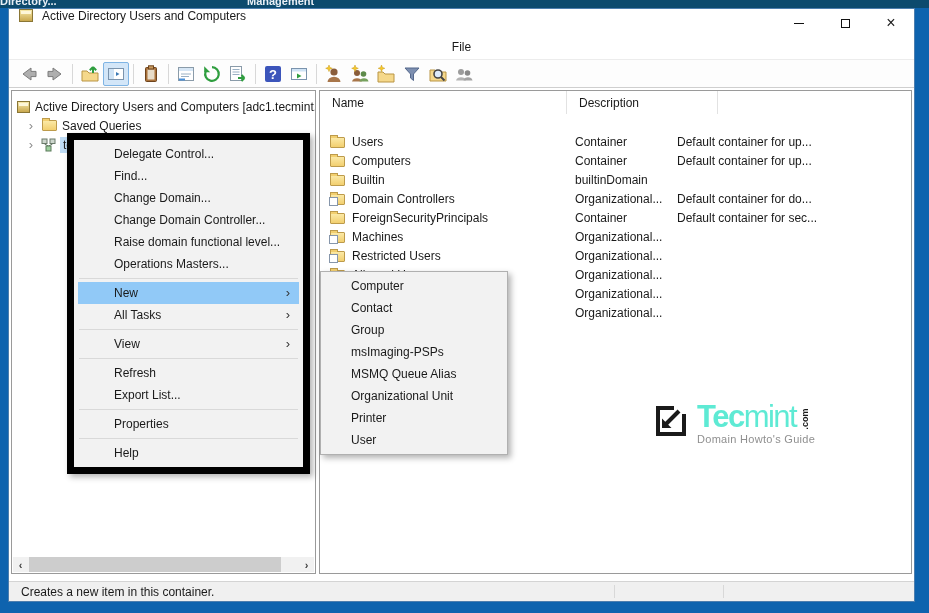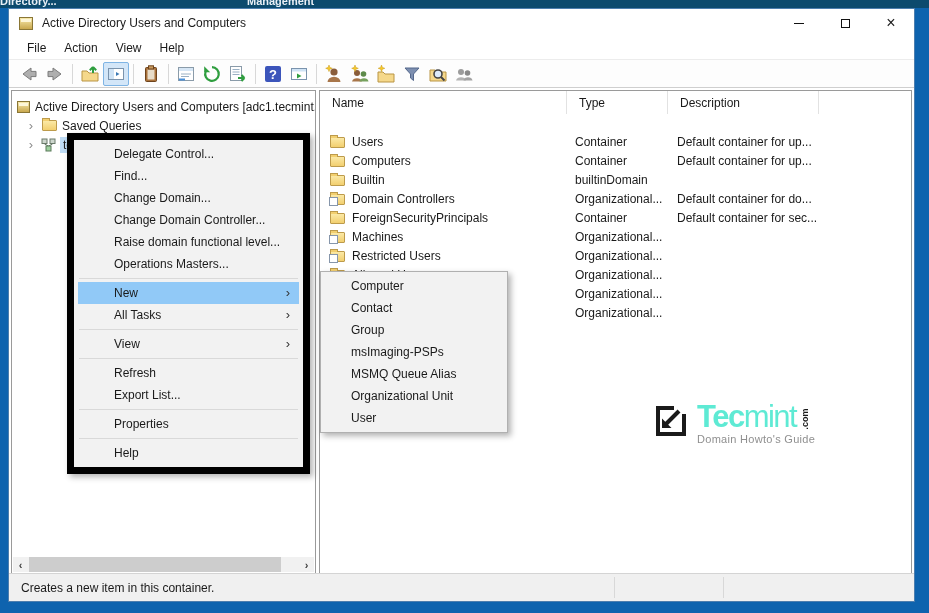--- a/index.html
+++ b/index.html
@@ -12,32 +12,32 @@
 
   
   .bg-bar { position:absolute; top:0; left:0; width:100%; height:8px; background:#0c4a6e; overflow:hidden; }
   .bg-bar span { position:absolute; top:-5px; color:#e9eff6; font-size:11px; font-weight:700; }
   .bg-right { left:247px; }
 
   
   .window { position:absolute; left:8px; top:8px; width:907px; height:594px;
             background:#fff; border:1px solid #4d7eae; }
 
-  .titlebar { position:absolute; top:0; left:0; right:0; height:28px; display:flex; align-items:center; background:#fff; }
+  .titlebar { position:absolute; top:0; left:0; right:0; height:28px; display:flex; background:#fff; }
   .app-icon { width:14px; height:13px; margin-left:10px; background:linear-gradient(#f7e9ab,#c9a84e);
               border:1px solid #8a7635; position:relative; flex:none; }
   .app-icon::before { content:""; position:absolute; left:1px; top:1px; right:1px; height:3px; background:#fdf6d8; }
   .title { margin-left:9px; }
   .controls { margin-left:auto; display:flex; height:100%; }
   .ctrl { width:46px; display:flex; align-items:center; justify-content:center; }
   .min-glyph { width:10px; height:1px; background:#111; }
   .max-glyph { width:9px; height:9px; border:1px solid #111; }
   .close-glyph { font-size:16px; line-height:1; font-weight:400; }
 
-  .menubar { position:absolute; top:28px; left:0; right:0; height:22px; display:flex; align-items:center; padding-left:9px; background:#fff; }
+  .menubar { position:absolute; top:28px; left:0; right:0; height:22px; display:flex; align-items:center; background:#fff;flex-direction:column; }
   .menu-item { padding:3px 9px; }
 
   .toolbar { position:absolute; top:50px; left:0; right:0; height:29px; display:flex; align-items:center;
              padding-left:7px; background:#fdfdfd; border-top:1px solid #ececec; border-bottom:1px solid #cfcfcf; }
   .tbtn { width:26px; height:24px; display:flex; align-items:center; justify-content:center; border:1px solid transparent; flex:none; }
   .tbtn.active { background:#d3e6f8; border:1px solid #7fb4e4; border-radius:2px; }
   .tsep { width:1px; height:20px; background:#d8d8d8; margin:0 4px; flex:none; }
 
   .content { position:absolute; top:79px; left:0; right:0; bottom:24px; background:#fff; }
   .left-pane { position:absolute; left:2px; top:2px; width:305px; bottom:3px; border:1px solid #9a9a9a; background:#fff; overflow:hidden; }
@@ -71,21 +71,21 @@
   .lheader { display:flex; height:23px; align-items:center; }
   .hcell { height:100%; display:flex; align-items:center; padding-left:12px; border-right:1px solid #e2e2e2; overflow:hidden; }
   .w-name { width:247px; } .w-type { width:101px; } .w-desc { width:151px; } .w-fill { flex:1; border-right:none; }
   .lrow { display:flex; height:19px; align-items:center; }
   .cell { overflow:hidden; white-space:nowrap; flex:none;margin-top:37px; }
   .cell-name { width:247px; display:flex; align-items:center; padding-left:10px; }
   .cell-name .folder { margin-left:0; margin-right:7px; }
   .cell-type { width:101px; padding-left:8px; }
   .cell-desc { width:151px; padding-left:9px; }
 
-  .statusbar { position:absolute; left:0; right:0; bottom:0; height:28px; background:#f0f0f0;
+  .statusbar { position:absolute; left:0; right:0; bottom:0; height:20px; background:#f0f0f0;
                border-top:1px solid #d4d4d4; display:flex; align-items:center; padding-left:12px; }
   .sb-sep { position:absolute; top:3px; bottom:3px; width:1px; background:#d8d8d8; }
   .sb-sep.s1 { left:605px; } .sb-sep.s2 { left:714px; }
 
   
   .context-menu { position:absolute; left:67px; top:133px; width:243px; background:#f2f2f2;
                   border:7px solid #000000; box-shadow:3px 3px 6px rgba(0,0,0,.30); z-index:50; padding:3px 4px; }
   .cm-item { height:22px; line-height:22px; padding-left:36px; position:relative; white-space:nowrap; }
   .cm-item.hl { background:#91c9f7; }
   .cm-arrow { position:absolute; right:9px; top:0; font-size:13px; color:#333; }
@@ -286,21 +286,20 @@
       <div class="hscroll">
         <span class="harrow left">‹</span>
         <span class="hthumb"></span>
         <span class="harrow right">›</span>
       </div>
     </div>
 
     <div class="right-pane">
       <div class="lheader">
         <div class="hcell w-name">Name</div>
-        <div class="hcell w-type">Type</div>
         <div class="hcell w-desc">Description</div>
         <div class="hcell w-fill"></div>
       </div>
 
       <div class="lrow">
         <div class="cell cell-name">
             <span class="folder"></span>
             <span>Users</span>
           </div>
         <div class="cell cell-type">Container</div>
@@ -425,14 +424,15 @@
   <div class="cm-item">Help</div>
 </div>
 
 <div class="submenu">
   <div class="sm-item">Computer</div>
   <div class="sm-item">Contact</div>
   <div class="sm-item">Group</div>
   <div class="sm-item">msImaging-PSPs</div>
   <div class="sm-item">MSMQ Queue Alias</div>
   <div class="sm-item">Organizational Unit</div>
+  <div class="sm-item">Printer</div>
   <div class="sm-item">User</div>
 </div>
 
 </body></html>

